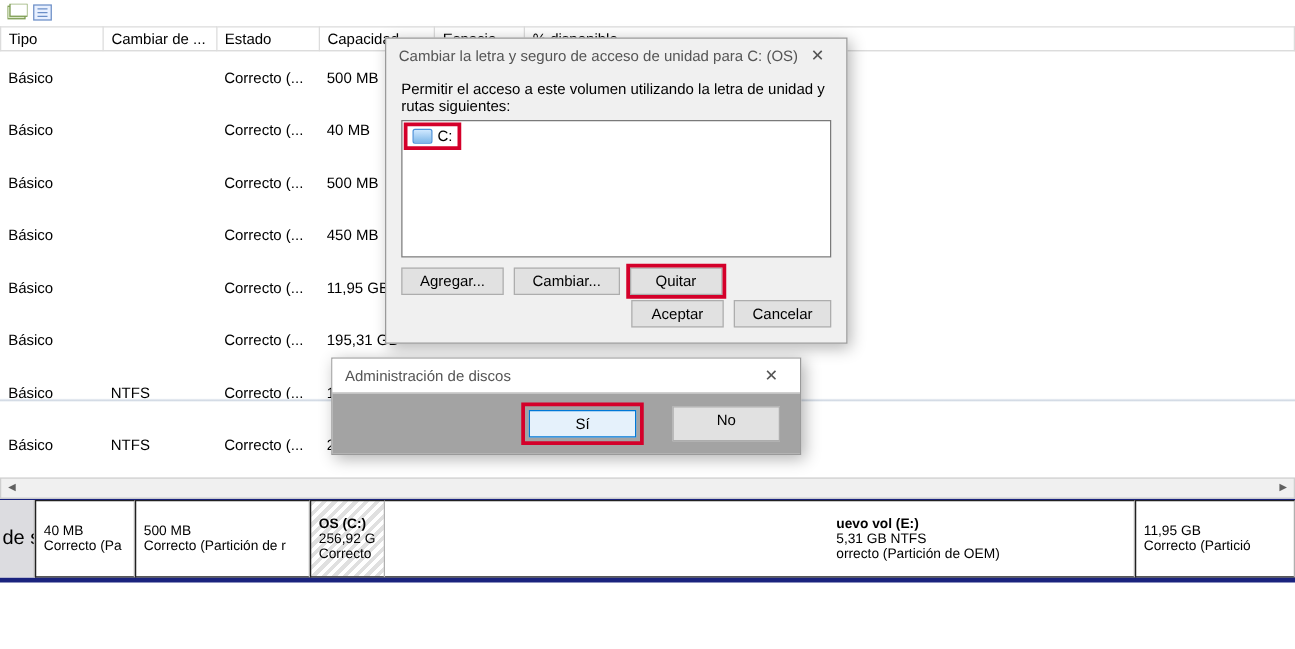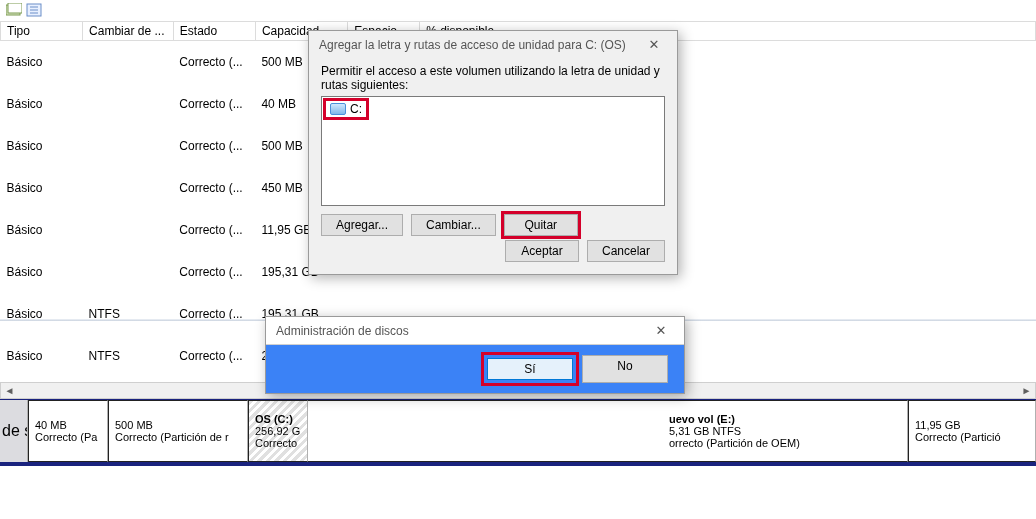--- a/index.html
+++ b/index.html
@@ -144,22 +144,22 @@
     position:relative;
   }
   .warn-ico svg{width:32px;height:32px;}
   .msg-row{display:flex;gap:14px;align-items:flex-start;padding:18px 22px 10px 22px;}
   .msg-text{font-size:12px;line-height:1.35;max-width:370px;}
   .bottom-bar{
     border-top:1px solid #d0d0d0;
     padding:10px 16px;
     display:flex;
     justify-content:flex-end;
-    gap:6px;
-    background:#3b82f6;
+    gap:26px;
+    background:#a3a3a3;
   }
   .hscroll {
     position:absolute;
     left:0;right:0;
     bottom:120px;
     height:17px;
     background:#f0f0f0;
     border:1px solid #cfcfcf;
     display:flex;
     align-items:center;
@@ -319,21 +319,21 @@
 <div class="grad-strip"></div>
 
 <div class="hscroll">
   <div class="arrow">◄</div>
   <div class="track"></div>
   <div class="arrow">►</div>
 </div>
 
 <div class="dialog" style="left:308px;top:30px;width:370px">
   <div class="dlg-title">
-    <span>Agregar la letra y rutas de acceso de unidad para C: (OS)</span>
+    <span>Cambiar la letra y seguro de acceso de unidad para C: (OS)</span>
     <span class="close-x">✕</span>
   </div>
   <div class="dlg-body">
     <div style="margin-bottom:2px">Permitir el acceso a este volumen utilizando la letra de unidad y rutas siguientes:</div>
     <div class="paths-box">
       <span class="drive-entry redbox">
         <span class="drive-ico"></span>
         <span>C:</span>
       </span>
     </div>
@@ -342,21 +342,21 @@
       <div class="btn">Cambiar...</div>
       <div class="btn redbox">Quitar</div>
     </div>
     <div class="btn-row right" style="margin-top:4px">
       <div class="btn">Aceptar</div>
       <div class="btn">Cancelar</div>
     </div>
   </div>
 </div>
 
-<div class="dialog" style="left:265px;top:316px;width:420px;background:#fff">
+<div class="dialog" style="left:265px;top:286px;width:376px;background:#fff">
   <div class="dlg-title" style="background:#fff">
     <span>Administración de discos</span>
     <span class="close-x">✕</span>
   </div>
   <div class="bottom-bar">
     <span class="redbox" style="padding:3px">
       <div class="btn def" style="min-width:86px">Sí</div>
     </span>
     <div class="btn" style="min-width:86px">No</div>
   </div>

